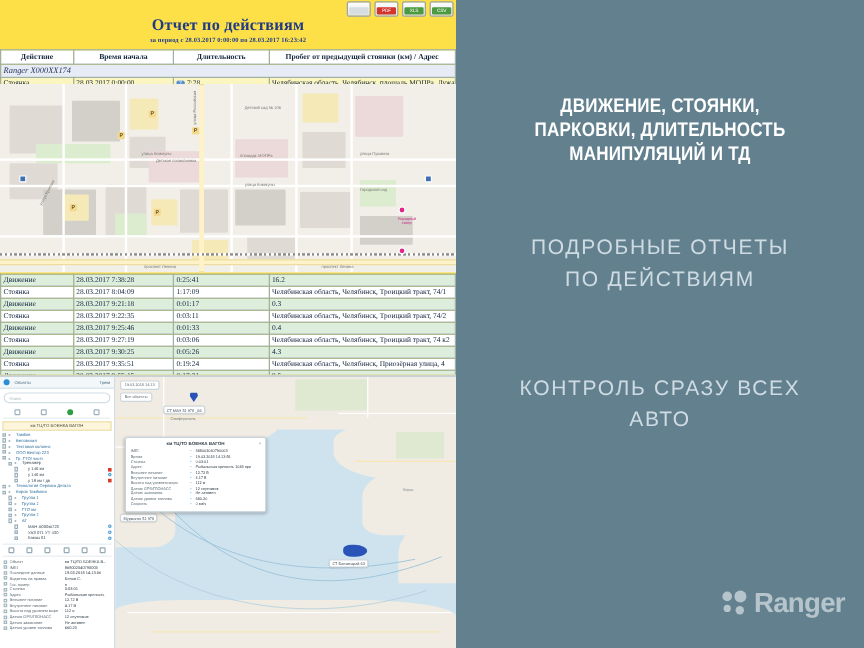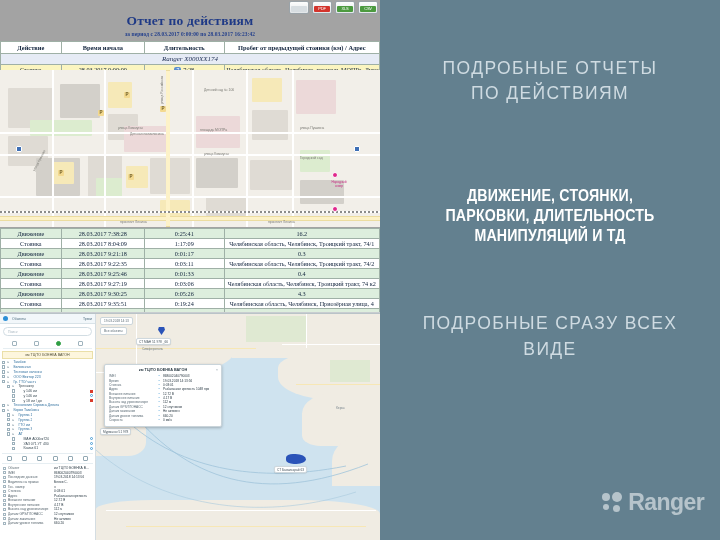--- a/index.html
+++ b/index.html
@@ -55,21 +55,21 @@
   .avito-d3 { width: 6px; height: 6px; left: 1px; top: 12px; }
   .avito-d4 { width: 7px; height: 7px; left: 11px; top: 13px; }
   .avito-word { color: #e9eef1; font-size: 23px; font-weight: bold; letter-spacing: -0.6px; }
 
   
   .shot { position: absolute; overflow: hidden; background: #fff; }
 
   
   .report {
     left: 0; top: 0; width: 380px; height: 313px;
-    background: #a3a3a3;
+    background: #fde047;
     border-bottom: 1px solid #c8cdd0;
   }
   .report-toolbar {
     position: absolute; right: 2px; top: 1px;
     display: flex; gap: 3px; z-index: 6;
   }
   .tb-btn {
     width: 20px; height: 13px; border-radius: 2px;
     border: 1px solid #9aa3a9; position: relative;
     background: linear-gradient(#fdfdfd,#e2e6e9);
@@ -94,21 +94,21 @@
     text-align: center; color: #24408c;
     font-family: "Liberation Serif", serif;
     font-weight: bold; font-size: 5.4px;
     margin-top: 2px; letter-spacing: 0.1px;
   }
 
   table.rep { width: 100%; border-collapse: collapse; margin-top: 4px; table-layout: fixed; }
   table.rep td, table.rep th {
     border: 1px solid #9fb0a6;
     font-family: "Liberation Serif", serif;
-    font-size: 6.2px; text-align: center;
+    font-size: 6.2px; 
     padding: 1px 2px; color: #12243d; white-space: nowrap;
     overflow: hidden; text-overflow: clip;
   }
   table.rep th { font-weight: bold; background: #ffffff; font-size: 6.4px; padding: 2px; }
   .col-a { width: 16%; } .col-b { width: 22%; } .col-c { width: 21%; } .col-d { width: 41%; }
   tr.vehicle td {
     background: #e6ebf5; font-style: italic; font-size: 7px;
     font-family: "Liberation Serif", serif; color: #1c2c52;
   }
   tr.first-row td { background: #fbf5c0; }
@@ -735,32 +735,32 @@
               <span class="pp-k">Скорость</span>
               <span class="pp-i">•</span>
               <span class="pp-v">0 км/ч</span>
             </div>
           </div>
       </div>
     </div>
   </div>
 
   <div class="promo">
-    <div class="promo-block promo-1">
-      <div class="promo-thin">ПОДРОБНЫЕ ОТЧЕТЫ</div>
-      <div class="promo-thin">ПО ДЕЙСТВИЯМ</div>
-    </div>
     <div class="promo-block promo-2">
       <div class="promo-bold">ДВИЖЕНИЕ, СТОЯНКИ,</div>
       <div class="promo-bold">ПАРКОВКИ, ДЛИТЕЛЬНОСТЬ</div>
       <div class="promo-bold">МАНИПУЛЯЦИЙ  И ТД</div>
     </div>
+    <div class="promo-block promo-1">
+      <div class="promo-thin">ПОДРОБНЫЕ ОТЧЕТЫ</div>
+      <div class="promo-thin">ПО ДЕЙСТВИЯМ</div>
+    </div>
     <div class="promo-block promo-3">
-      <div class="promo-thin">ПОДРОБНЫЕ СРАЗУ ВСЕХ</div>
-      <div class="promo-thin">ВИДЕ</div>
+      <div class="promo-thin">КОНТРОЛЬ СРАЗУ ВСЕХ</div>
+      <div class="promo-thin">АВТО</div>
     </div>
 
     <div class="avito">
       <span class="avito-dots">
         <i class="avito-d1"></i>
           <i class="avito-d2"></i>
           <i class="avito-d3"></i>
           <i class="avito-d4"></i>
       </span>
       <span class="avito-word">Ranger</span>

